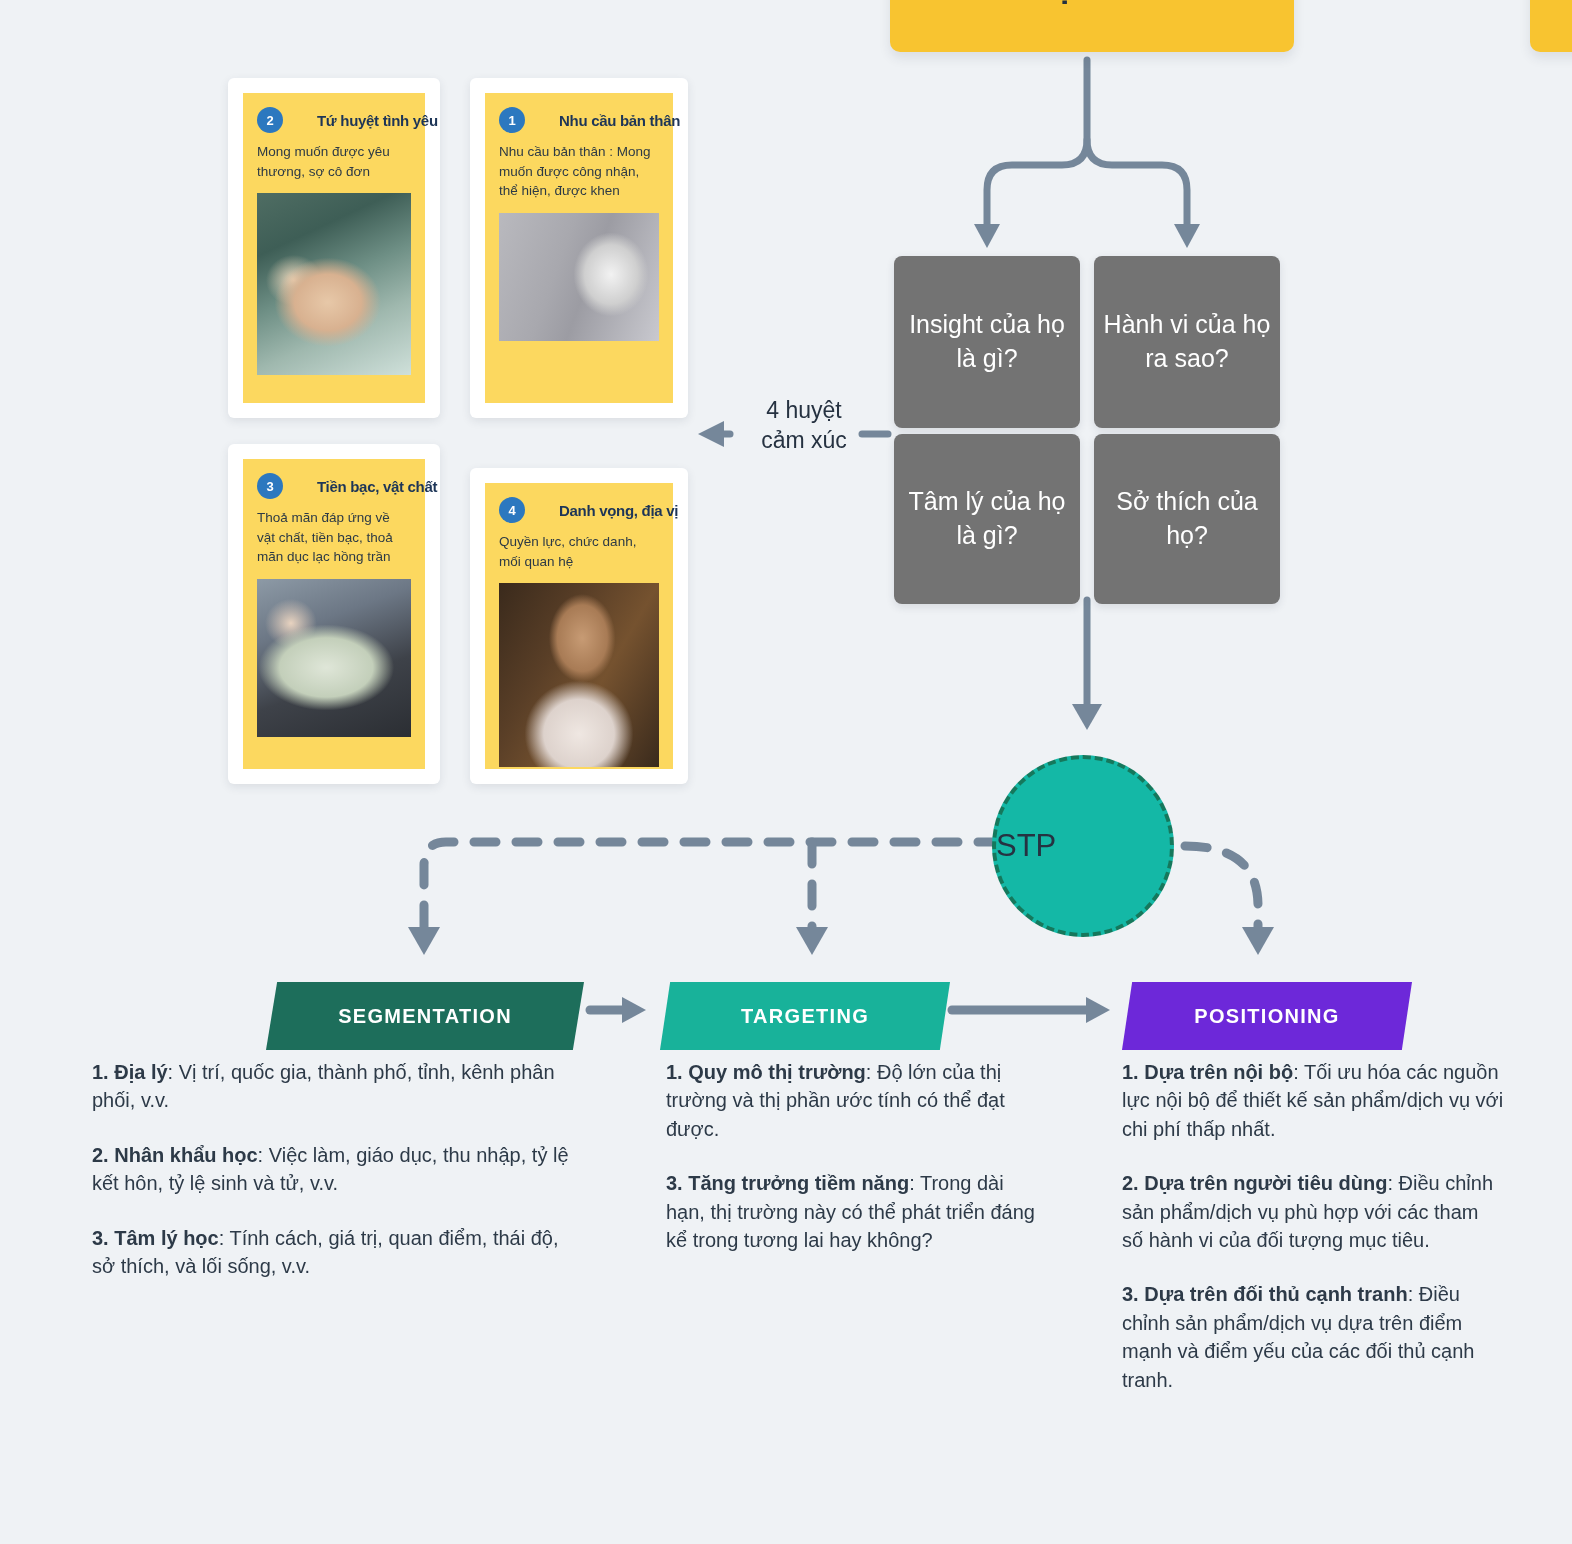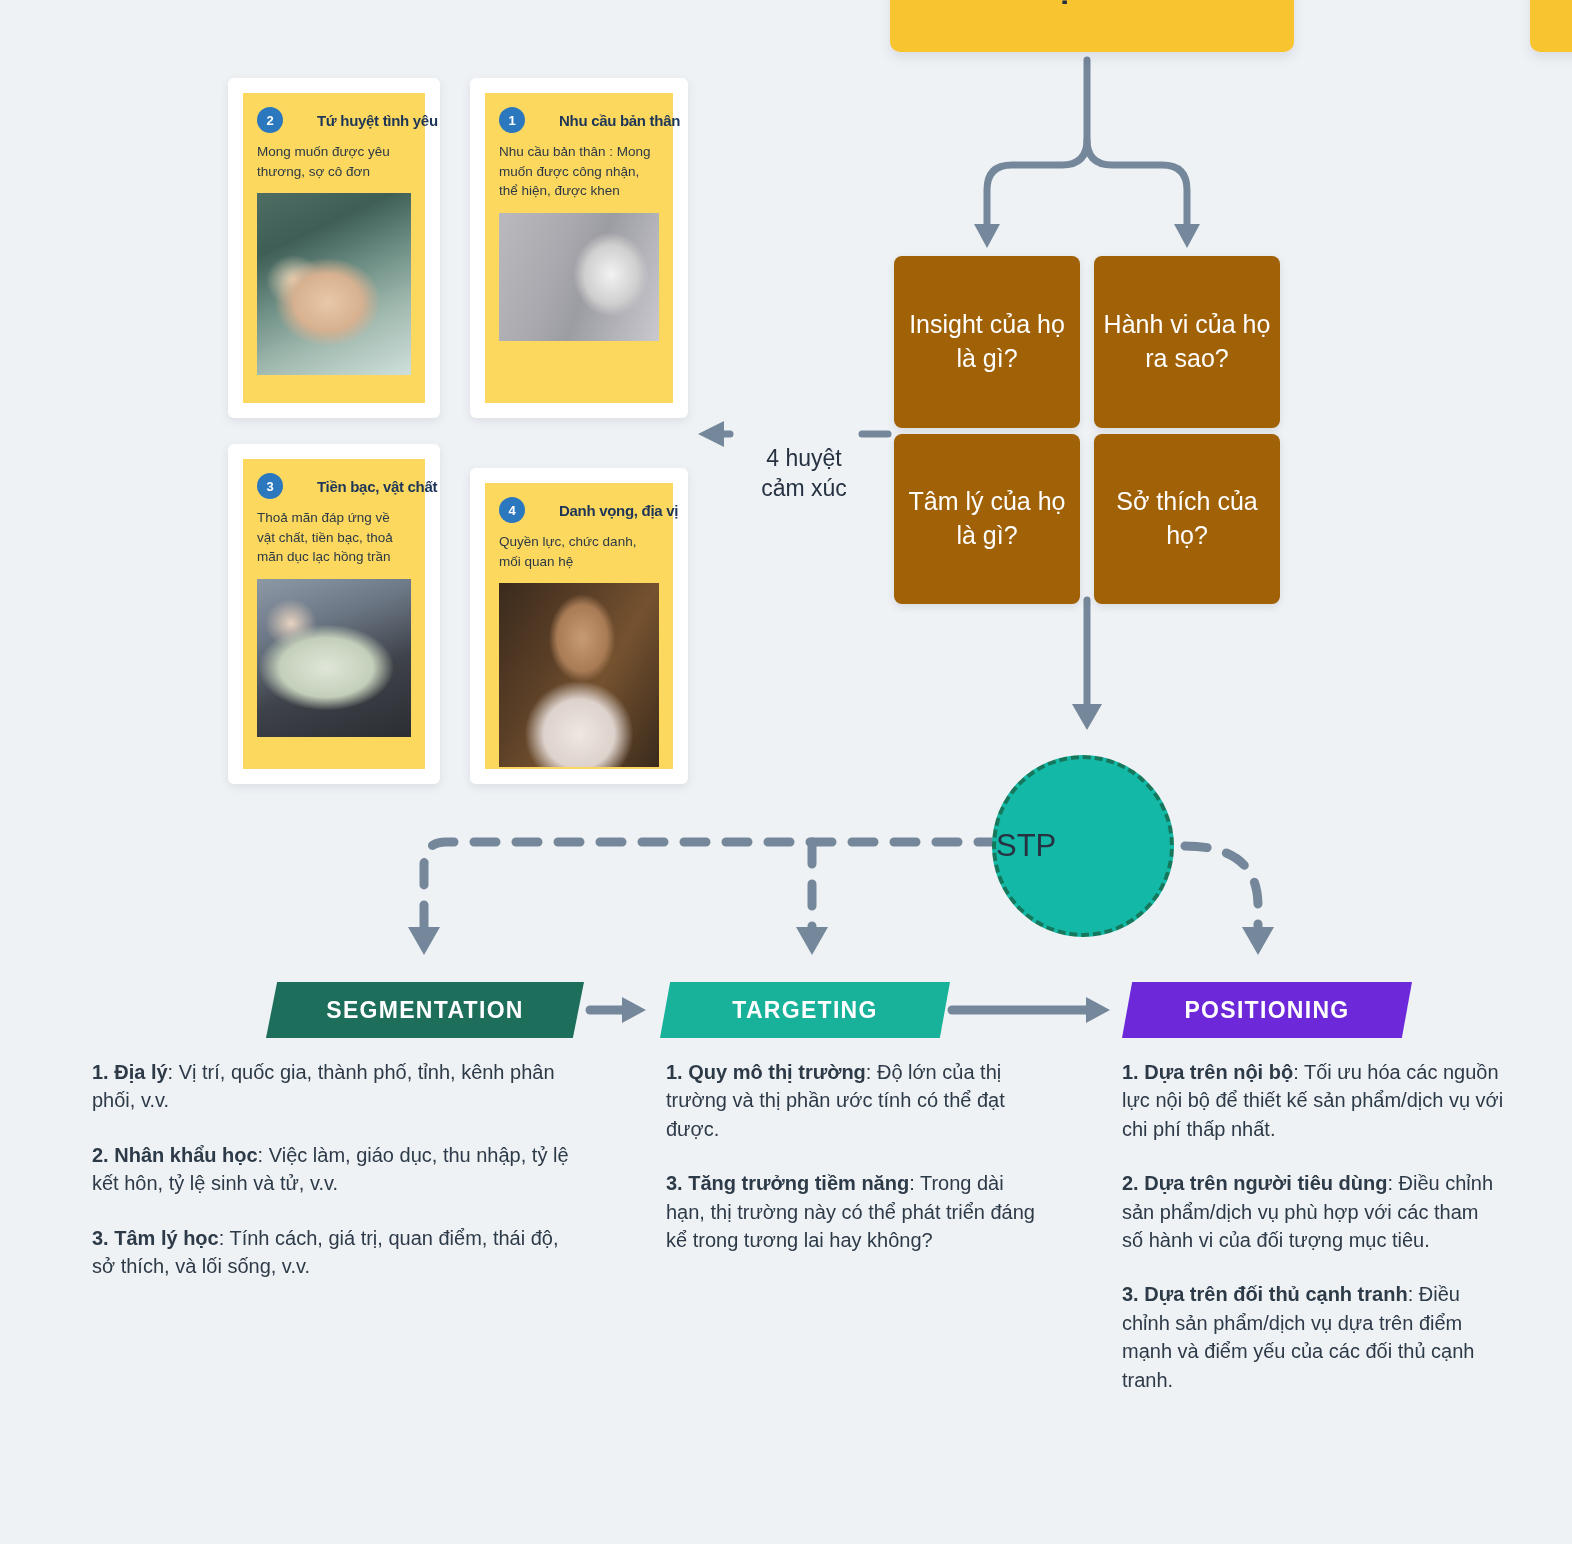--- a/index.html
+++ b/index.html
@@ -79,21 +79,21 @@
   .photo-man {
     background:
       radial-gradient(ellipse 26% 30% at 52% 30%, #c79b74 0%, #a87b55 60%, rgba(168,123,85,0) 80%),
       radial-gradient(ellipse 40% 34% at 50% 82%, #efe7e2 0%, #ddd2cc 55%, rgba(221,210,204,0) 85%),
       linear-gradient(120deg, #3a2a1c 0%, #5a3f27 35%, #75522f 60%, #3a2a1c 100%);
   }
 
   
   .pbox {
     position: absolute;
-    background: #a16207;
+    background: #737373;
     border-radius: 8px;
     box-shadow: 0 3px 9px rgba(40,50,70,.12);
     color: #fff;
     display: flex; align-items: center; justify-content: center;
     text-align: center;
     font-size: 25px; line-height: 1.35;
     padding: 6px;
   }
 
   
@@ -102,23 +102,23 @@
     left: 992px; top: 755px; width: 182px; height: 182px;
     border-radius: 50%;
     background: #14b8a6;
     border: 4px dashed #15785c;
     display: flex; align-items: center; justify-content: flex-start;
     font-size: 31px; color: #263241;
   }
 
   
   .ribbon {
-    position: absolute; height: 56px;
+    position: absolute; height: 68px;
     display: flex; align-items: center; justify-content: center;
-    color: #fff; font-size: 23px; font-weight: 700; letter-spacing: 1.3px;
+    color: #fff; font-size: 20px; font-weight: 700; letter-spacing: 1.3px;
     clip-path: polygon(3.5% 0, 100% 0, 96.5% 100%, 0 100%);
     box-shadow: 0 4px 9px rgba(40,50,70,.10);
   }
   #rb-seg { left: 266px; top: 982px; width: 318px; background: #1d6e5b; }
   #rb-tar { left: 660px; top: 982px; width: 290px; background: #18b29a; }
   #rb-pos { left: 1122px; top: 982px; width: 290px; background: #6d28d9; }
 
   
   .col { position: absolute; color: #2d3a48; font-size: 20px; line-height: 1.42; }
   .col p { margin-bottom: 26px; }
@@ -126,21 +126,21 @@
   .col b { font-weight: 700; }
   #col-seg { left: 92px; top: 1058px; width: 486px; }
   #col-tar { left: 666px; top: 1058px; width: 378px; }
   #col-pos { left: 1122px; top: 1058px; width: 382px; }
 
   
   svg.wires { position: absolute; left: 0; top: 0; width: 1572px; height: 1544px; pointer-events: none; }
 
   .emo-label {
     position: absolute; left: 734px; top: 395px; width: 140px;
-    text-align: center; font-size: 23px; line-height: 1.32; color: #263241; margin-top: 48px;
+    text-align: center; font-size: 23px; line-height: 1.32; color: #263241;
   }
 </style>
 </head>
 <body>
 
 <div id="stage">
 
   <svg class="wires" viewBox="0 0 1572 1544">
     <g fill="none" stroke="#75879a" stroke-width="7" stroke-linecap="round">
 

